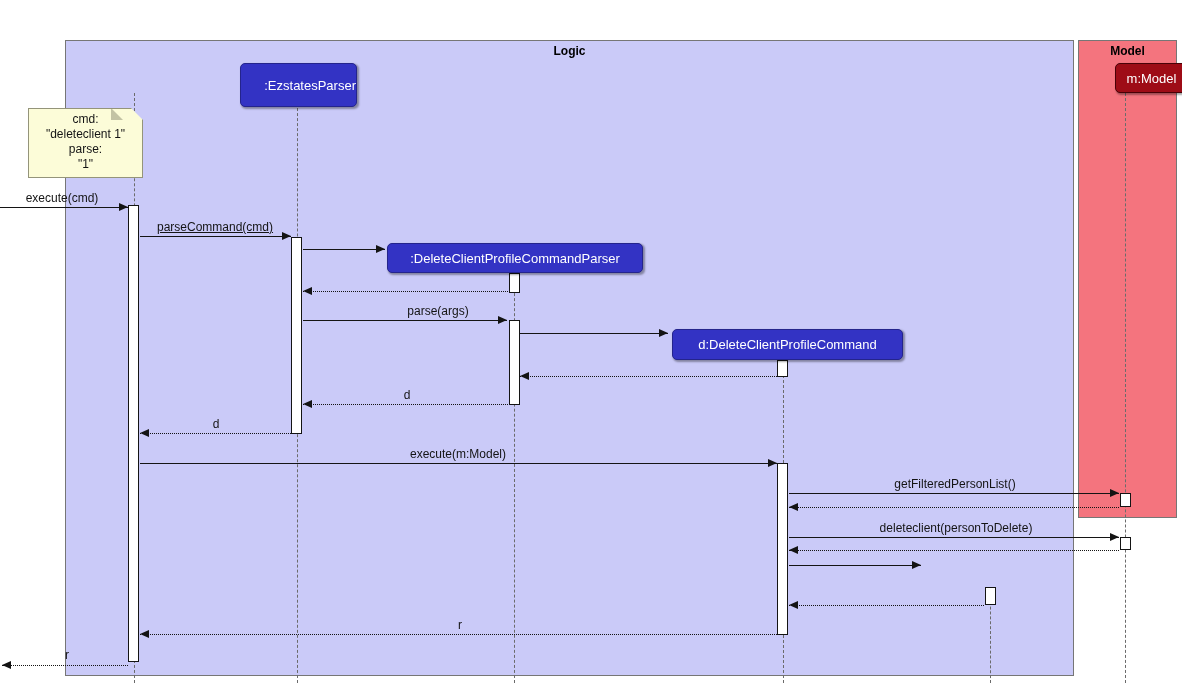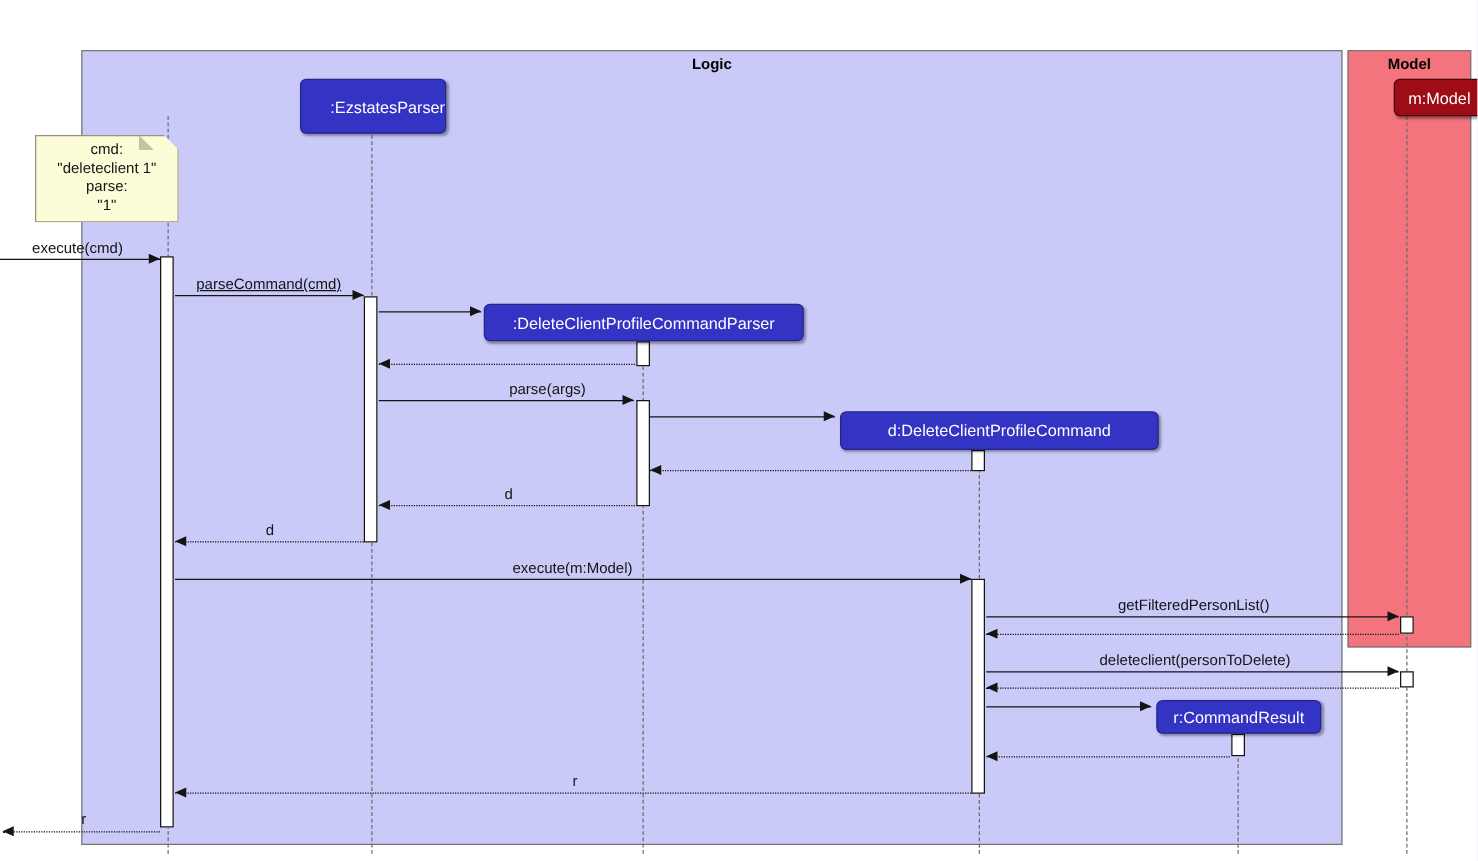--- a/index.html
+++ b/index.html
@@ -57,25 +57,22 @@
   <div class="lifeline" style="left:783px;top:360px;height:323px;"></div>
   <div class="lifeline" style="left:990px;top:587px;height:96px;"></div>
   <div class="lifeline" style="left:1125px;top:93px;height:590px;"></div>
 
   <div class="participant" style="left:240px;top:63px;width:117px;height:44px;justify-content:flex-end;">
     <span>:EzstatesParser</span>
   </div>
   <div class="participant" style="left:387px;top:243px;width:256px;height:30px;">
     <span>:DeleteClientProfileCommandParser</span>
   </div>
-  <div class="participant" style="left:672px;top:329px;width:255px;height:31px;">
+  <div class="participant" style="left:672px;top:329px;width:231px;height:31px;">
     <span>d:DeleteClientProfileCommand</span>
-  </div>
-  <div class="participant" style="left:925px;top:560px;width:132px;height:27px;">
-    <span>r:CommandResult</span>
   </div>
   <div class="participant model-obj" style="left:1115px;top:63px;width:73px;height:30px;">
     <span>m:Model</span>
   </div>
 
   <div class="note" style="left:8px;top:108px;width:115px;height:70px;">
     <div>cmd:</div>
     <div>"deleteclient 1"</div>
     <div>parse:</div>
     <div>"1"</div>

